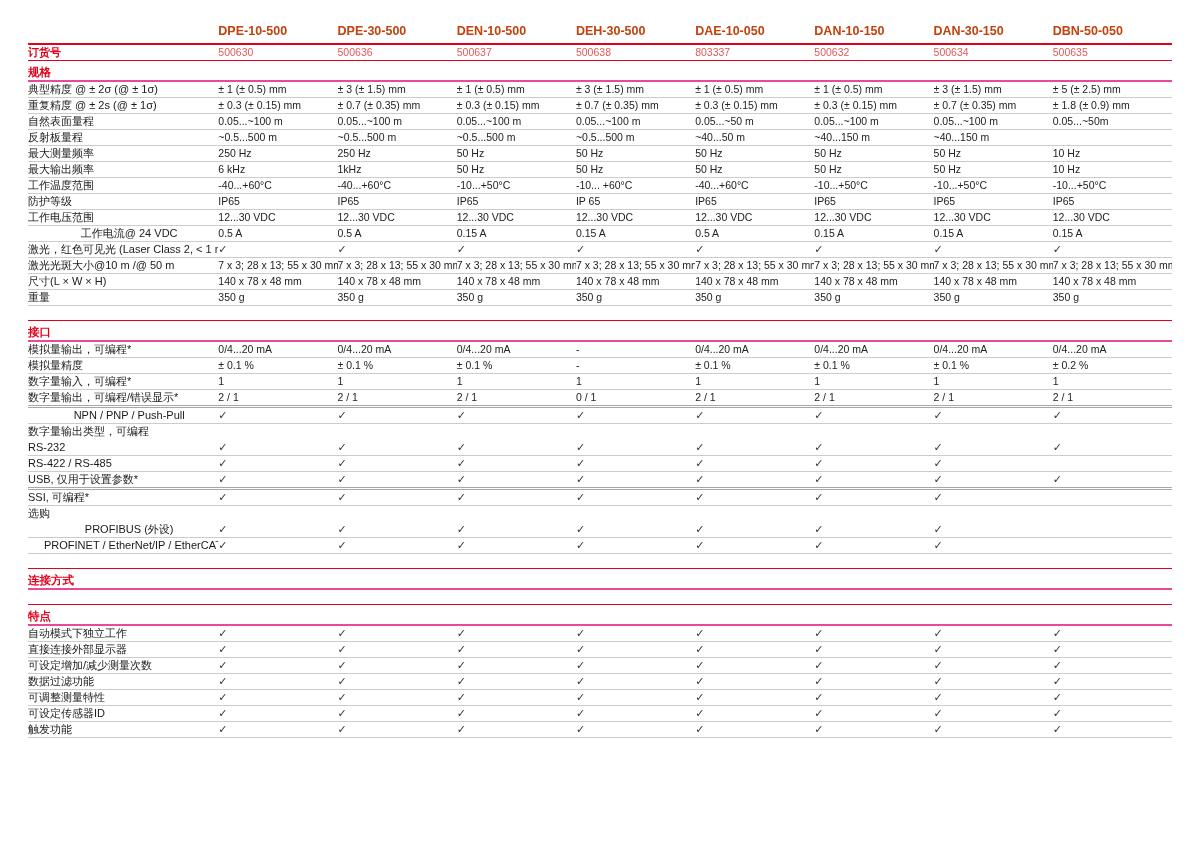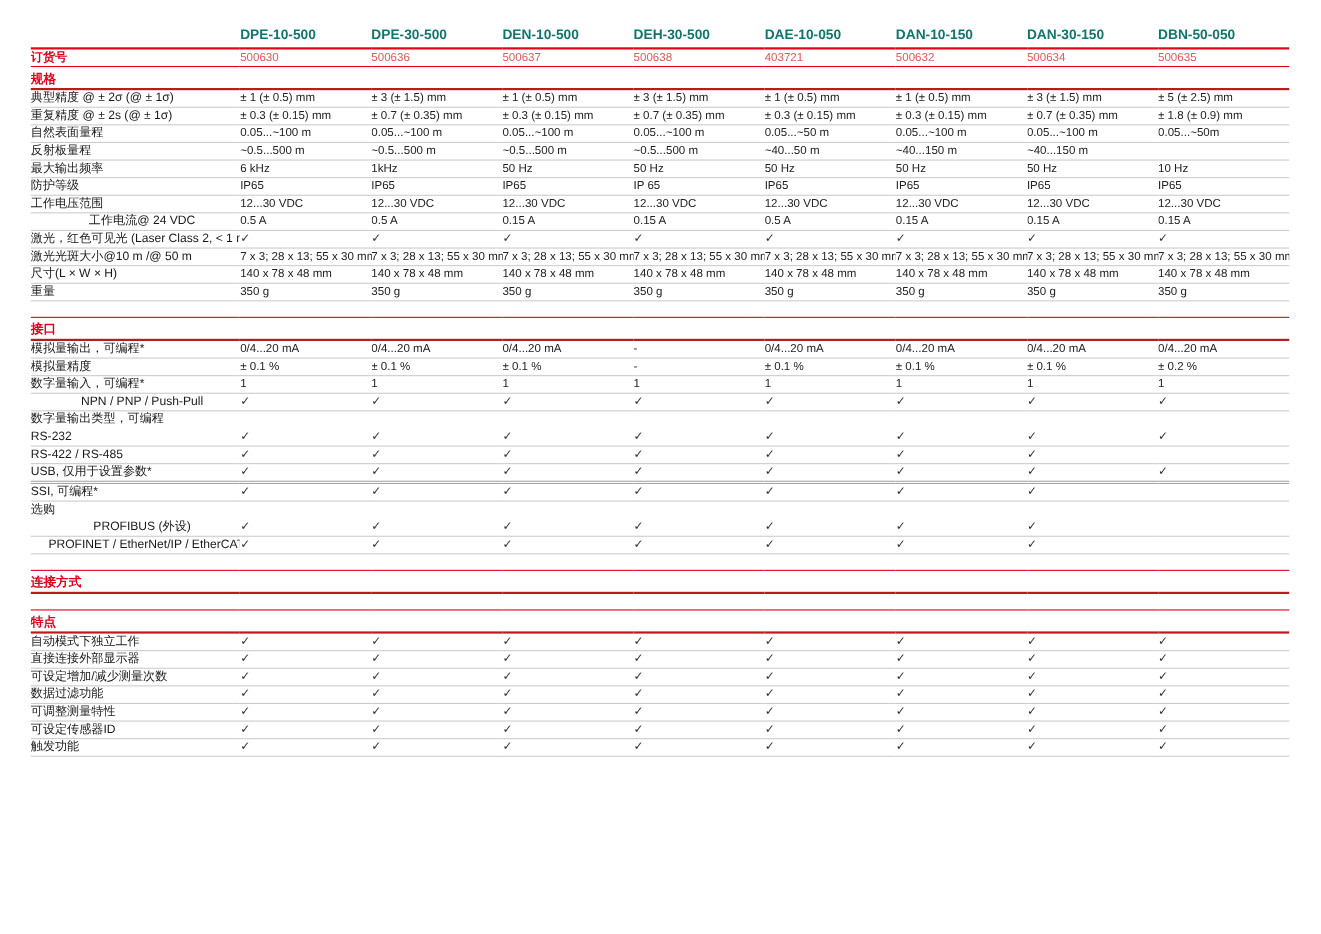--- a/index.html
+++ b/index.html
@@ -1,27 +1,27 @@
 <!DOCTYPE html>
 <html><head>
 <meta charset="utf-8">
 <style>
   html,body{margin:0;padding:0;background:#ffffff;}
   body{width:1201px;height:849px;overflow:hidden;font-family:"Liberation Sans","DejaVu Sans",sans-serif;color:#1a1a1a;}
   .page{padding:22px 29px 0 28px;}
   table{border-collapse:collapse;table-layout:fixed;width:1144px;}
   td{font-size:11px;line-height:15px;height:16px;padding:0 4px 0 0;box-sizing:border-box;vertical-align:middle;overflow:hidden;white-space:nowrap;}
   
-  tr.model-row td{color:#0f766e;font-weight:bold;font-size:12.5px;border-bottom:2px solid #e2001a;height:22px;padding-bottom:3px;}
+  tr.model-row td{color:#c2410c;font-weight:bold;font-size:12.5px;border-bottom:2px solid #e2001a;height:22px;padding-bottom:3px;}
   
   tr.order-row td{border-bottom:1px solid #e2001a;height:14px;}
   tr.order-row td.row-label{color:#e2001a;font-weight:bold;}
   tr.order-row td.cell{color:#e25959;}
   
-  tr.section-row td{color:#e2001a;font-weight:bold;font-size:11.5px;border-bottom:2px solid #b91c1c;height:19px;padding-top:4px;}
+  tr.section-row td{color:#e2001a;font-weight:bold;font-size:11.5px;border-bottom:2px solid #ec4899;height:19px;padding-top:4px;}
   tr.section-row.with-top td{border-top:1px solid #e2001a;margin-left:16px;}
   tr.spacer-row td{height:15px;border:none;}
   
   tr.data-row td{border-bottom:1px solid #cccccc;}
   tr.data-row.no-border td{border-bottom:none;}
   tr.data-row.strong-border td{border-bottom:3px double #a8a8a8;}
   td.row-label{color:#1a1a1a;margin-top:32px;}
   td.row-label.indent{padding-left:16px;text-align:center;}
   td.cell{color:#222222;font-size:10.5px;}
   td.cell.check{font-size:11px;color:#333333;}
@@ -53,21 +53,21 @@
           <td class="cell">DAN-10-150</td>
           <td class="cell">DAN-30-150</td>
           <td class="cell">DBN-50-050</td>
         </tr>
         <tr class="order-row">
           <td class="row-label">订货号</td>
           <td class="cell">500630</td>
           <td class="cell">500636</td>
           <td class="cell">500637</td>
           <td class="cell">500638</td>
-          <td class="cell">403721</td>
+          <td class="cell">803337</td>
           <td class="cell">500632</td>
           <td class="cell">500634</td>
           <td class="cell">500635</td>
         </tr>
         <tr class="section-row">
           <td colspan="9">规格</td>
         </tr>
         <tr class="data-row">
           <td class="row-label">典型精度 @ ± 2σ (@ ± 1σ)</td>
           <td class="cell">± 1 (± 0.5) mm</td>
@@ -106,29 +106,51 @@
           <td class="cell">~0.5...500 m</td>
           <td class="cell">~0.5...500 m</td>
           <td class="cell">~0.5...500 m</td>
           <td class="cell">~0.5...500 m</td>
           <td class="cell">~40...50 m</td>
           <td class="cell">~40...150 m</td>
           <td class="cell">~40...150 m</td>
           <td class="cell"></td>
         </tr>
         <tr class="data-row">
+          <td class="row-label">最大测量频率</td>
+          <td class="cell">250 Hz</td>
+          <td class="cell">250 Hz</td>
+          <td class="cell">50 Hz</td>
+          <td class="cell">50 Hz</td>
+          <td class="cell">50 Hz</td>
+          <td class="cell">50 Hz</td>
+          <td class="cell">50 Hz</td>
+          <td class="cell">10 Hz</td>
+        </tr>
+        <tr class="data-row">
           <td class="row-label">最大输出频率</td>
           <td class="cell">6 kHz</td>
           <td class="cell">1kHz</td>
           <td class="cell">50 Hz</td>
           <td class="cell">50 Hz</td>
           <td class="cell">50 Hz</td>
           <td class="cell">50 Hz</td>
           <td class="cell">50 Hz</td>
           <td class="cell">10 Hz</td>
+        </tr>
+        <tr class="data-row">
+          <td class="row-label">工作温度范围</td>
+          <td class="cell">-40...+60°C</td>
+          <td class="cell">-40...+60°C</td>
+          <td class="cell">-10...+50°C</td>
+          <td class="cell">-10... +60°C</td>
+          <td class="cell">-40...+60°C</td>
+          <td class="cell">-10...+50°C</td>
+          <td class="cell">-10...+50°C</td>
+          <td class="cell">-10...+50°C</td>
         </tr>
         <tr class="data-row">
           <td class="row-label">防护等级</td>
           <td class="cell">IP65</td>
           <td class="cell">IP65</td>
           <td class="cell">IP65</td>
           <td class="cell">IP 65</td>
           <td class="cell">IP65</td>
           <td class="cell">IP65</td>
           <td class="cell">IP65</td>
@@ -232,20 +254,31 @@
           <td class="row-label">数字量输入，可编程*</td>
           <td class="cell">1</td>
           <td class="cell">1</td>
           <td class="cell">1</td>
           <td class="cell">1</td>
           <td class="cell">1</td>
           <td class="cell">1</td>
           <td class="cell">1</td>
           <td class="cell">1</td>
         </tr>
+        <tr class="data-row strong-border">
+          <td class="row-label">数字量输出，可编程/错误显示*</td>
+          <td class="cell">2 / 1</td>
+          <td class="cell">2 / 1</td>
+          <td class="cell">2 / 1</td>
+          <td class="cell">0 / 1</td>
+          <td class="cell">2 / 1</td>
+          <td class="cell">2 / 1</td>
+          <td class="cell">2 / 1</td>
+          <td class="cell">2 / 1</td>
+        </tr>
         <tr class="data-row">
           <td class="row-label indent">NPN / PNP / Push-Pull</td>
           <td class="cell check">✓</td>
           <td class="cell check">✓</td>
           <td class="cell check">✓</td>
           <td class="cell check">✓</td>
           <td class="cell check">✓</td>
           <td class="cell check">✓</td>
           <td class="cell check">✓</td>
           <td class="cell check">✓</td>

